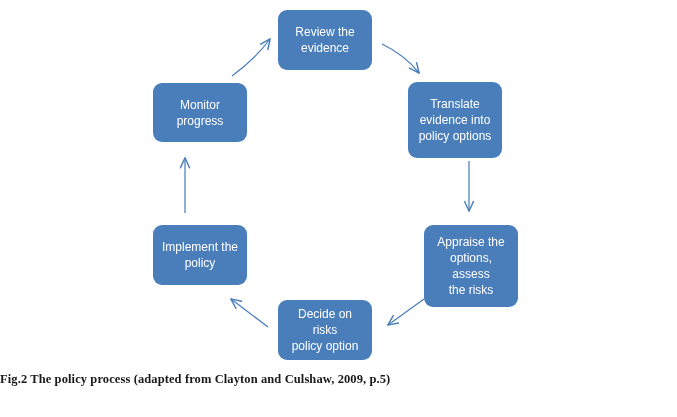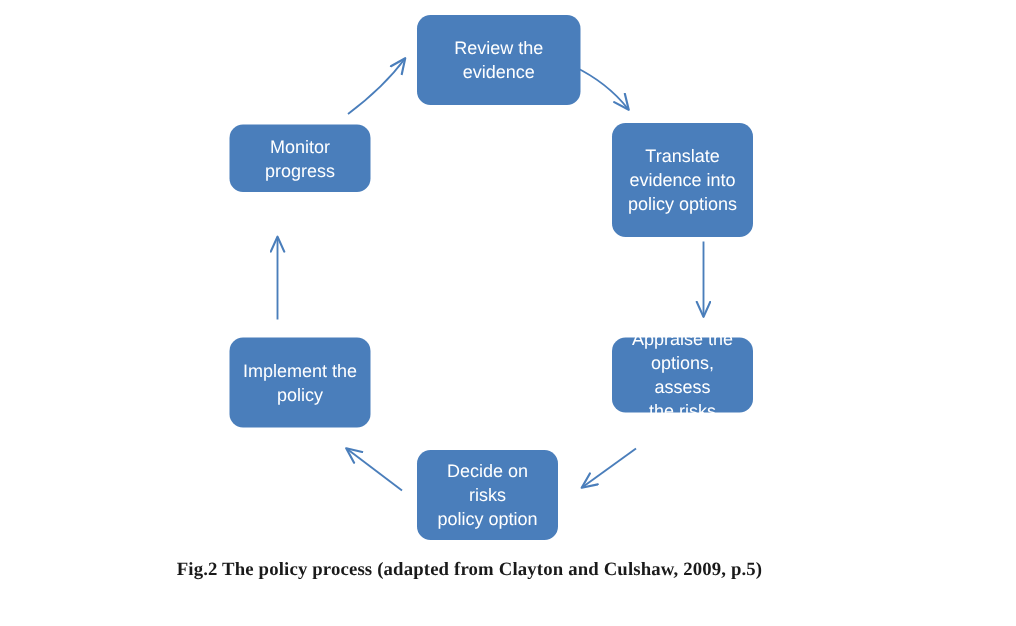--- a/index.html
+++ b/index.html
@@ -43,33 +43,32 @@
     line-height: 16px;
     font-family: "Liberation Sans", sans-serif;
     letter-spacing: 0px;
     padding: 2px 6px;
   }
   .node-label {
     display: block;
     white-space: pre-line;
   }
   
-  #node-review            { left: 278px; top: 10px;  width: 109px; height: 60px; }
+  #node-review            { left: 278px; top: 10px;  width: 94px; height: 60px; }
   #node-translate         { left: 408px; top: 82px;  width: 94px; height: 76px; }
-  #node-appraise          { left: 408px; top: 225px; width: 94px; height: 50px; }
+  #node-appraise          { left: 424px; top: 225px; width: 94px; height: 82px; }
   #node-decide            { left: 278px; top: 300px; width: 94px; height: 60px; }
   #node-implement         { left: 153px; top: 225px; width: 94px; height: 60px; }
-  #node-monitor           { left: 153px; top: 83px;  width: 94px; height: 45px; }
+  #node-monitor           { left: 153px; top: 83px;  width: 94px; height: 59px; }
 
   #figure-caption {
     position: absolute;
     left: 0;
     top: 372px;
     width: 626px;
-    text-align: center;
     font-family: "Liberation Serif", serif;
     font-weight: bold;
     font-size: 12.5px;
     color: #1a1a1a;
     letter-spacing: 0.1px;
   }
 </style>
 </head>
 <body>
 

